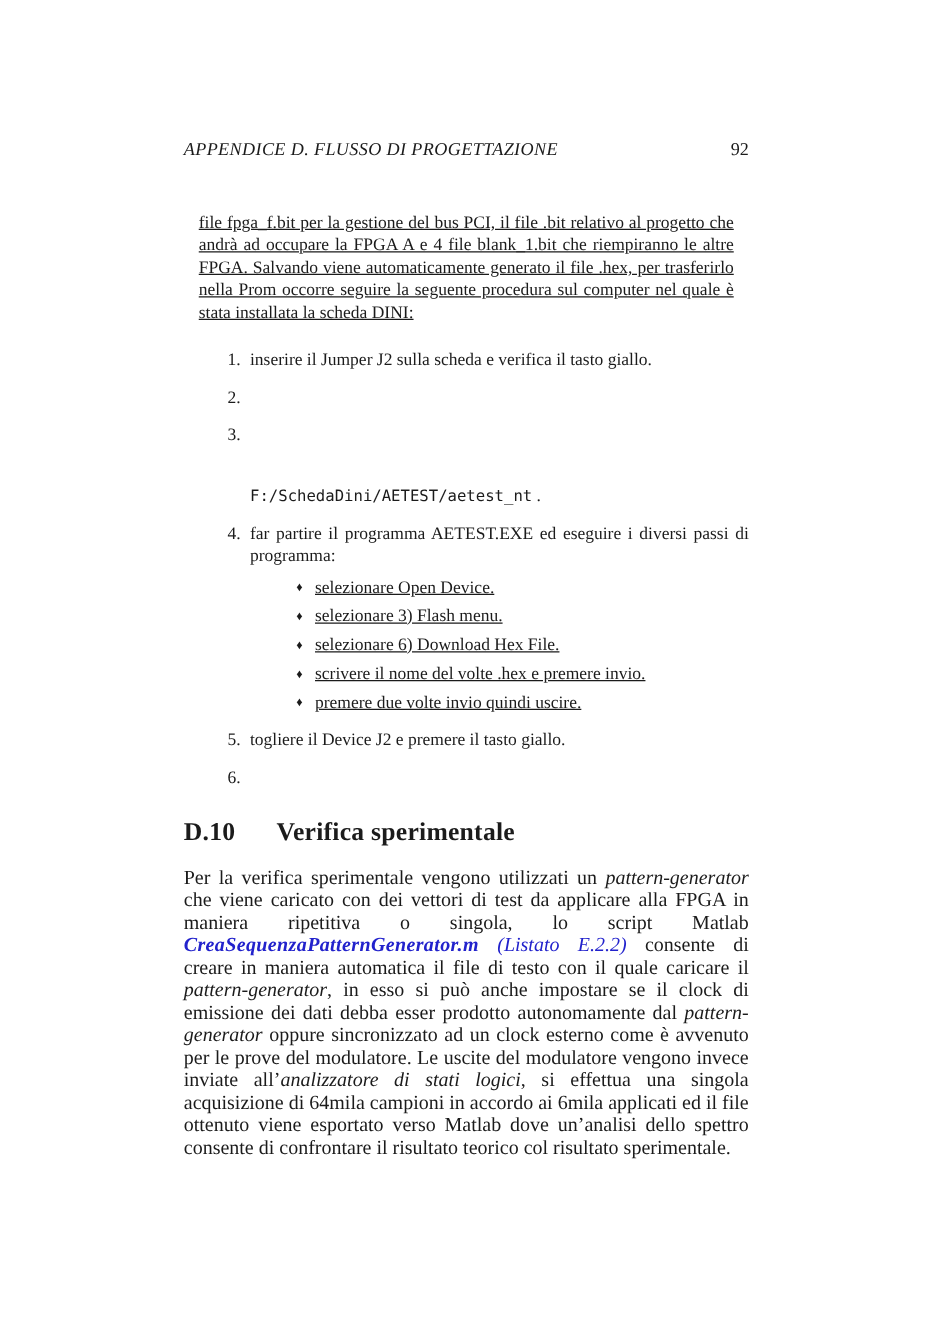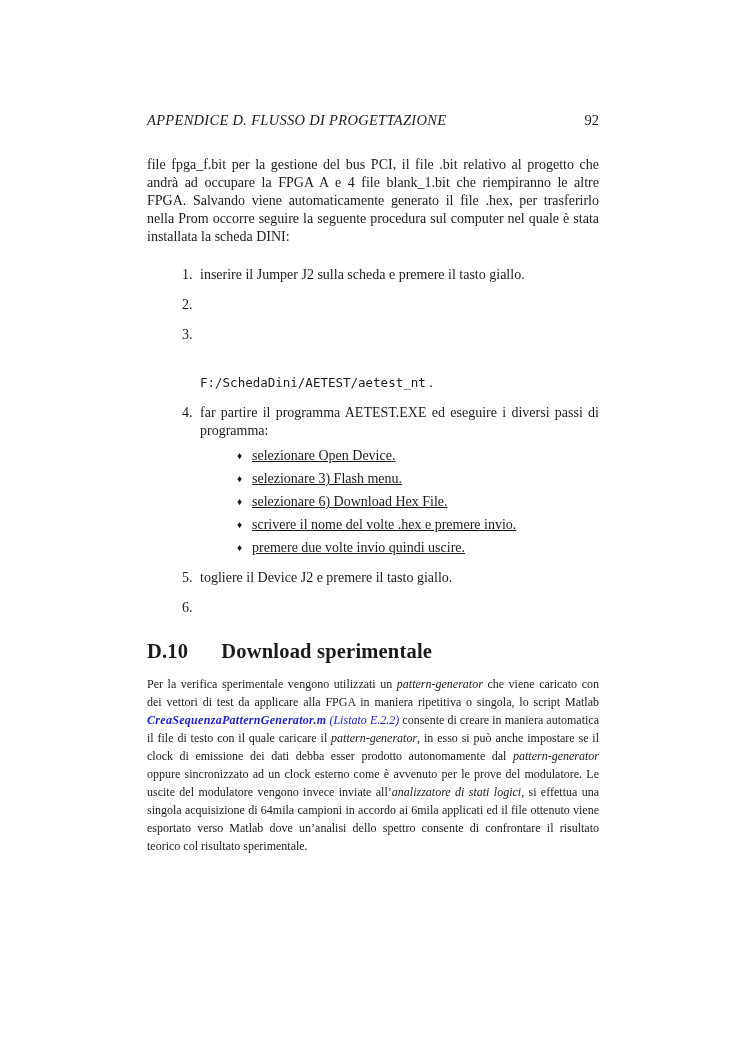--- a/index.html
+++ b/index.html
@@ -2,38 +2,38 @@
 <html lang="it"><head>
 <meta charset="utf-8">
 <style>
   html,body{margin:0;padding:0;background:#ffffff;}
   .page{
     position:relative;width:746px;height:1055px;background:#ffffff;overflow:hidden;
     font-family:"Liberation Serif",serif;color:#1b1b1b;
   }
   .content{position:absolute;left:147px;top:112px;width:452px;}
   .running-header{display:flex;justify-content:space-between;align-items:baseline;
-    font-size:14.5px;margin-bottom:27px;}
+    font-size:14.5px;margin-bottom:41px;}
   .header-title{font-style:italic;letter-spacing:0.3px;}
   .page-number{font-style:normal;}
-  .intro{font-size:14px;line-height:18px;text-align:justify;margin:0;}
+  .intro{font-size:14px;line-height:18px;text-align:justify;margin:12px;text-decoration:underline;}
   .steps{margin-top:20px;}
   .step{display:flex;margin-top:12px;font-size:14px;line-height:18px;}
   .step-num{flex:none;width:18px;margin-left:35px;}
   .step-body{flex:1;text-align:justify;}
   .path-line{text-align:left;margin-top:48px;}
   .mono{font-family:"DejaVu Sans Mono","Liberation Mono",monospace;font-size:12.5px;}
   .sublist{margin-top:7px;}
   .sub{display:flex;margin-top:5px;line-height:18px;}
   .sub:first-child{margin-top:0;}
   .sub-bullet{flex:none;width:15px;margin-left:37px;font-size:10px;line-height:18px;}
   .sub-text{flex:1;text-align:left;text-decoration:underline;}
   .section-heading{margin-top:23px;font-size:20.5px;font-weight:bold;letter-spacing:0.2px;}
   .sec-title{margin-left:33px;}
-  .body-para{font-size:12px;line-height:18px;text-align:justify;}
+  .body-para{font-size:16px;line-height:18px;text-align:justify;}
   .it{font-style:italic;}
   .link-bi{color:#2222cc;font-weight:bold;font-style:italic;letter-spacing:0.3px;}
   .link-it{color:#2222cc;font-style:italic;}
 </style>
 </head>
 <body>
 
 <div class="page">
   <div class="content">
 
@@ -41,21 +41,21 @@
       <span class="header-title">APPENDICE D.  FLUSSO DI PROGETTAZIONE</span>
       <span class="page-number">92</span>
     </div>
 
     <p class="intro">file fpga_f.bit per la gestione del bus PCI, il file .bit relativo al progetto che andrà ad occupare la FPGA A e 4 file blank_1.bit che riempiranno le altre FPGA. Salvando viene automaticamente generato il file .hex, per trasferirlo nella Prom occorre seguire la seguente procedura sul computer nel quale è stata installata la scheda DINI:</p>
 
     <div class="steps">
 
       <div class="step">
         <span class="step-num">1.</span>
-        <div class="step-body">inserire il Jumper J2 sulla scheda e premere il tasto giallo.</div>
+        <div class="step-body">inserire il Jumper J2 sulla scheda e verifica il tasto giallo.</div>
       </div>
 
       <div class="step">
         <span class="step-num">2.</span>
       </div>
 
       <div class="step">
         <span class="step-num">3.</span>
         <div class="step-body">
             <div class="path-line"><span class="mono">F:/SchedaDini/AETEST/aetest_nt</span><span> .</span></div>
@@ -95,18 +95,18 @@
         <span class="step-num">5.</span>
         <div class="step-body">togliere il Device J2 e premere il tasto giallo.</div>
       </div>
 
       <div class="step">
         <span class="step-num">6.</span>
       </div>
 
     </div>
 
-    <div class="section-heading"><span>D.10</span><span class="sec-title">Download sperimentale</span></div>
+    <div class="section-heading"><span>D.10</span><span class="sec-title">Verifica sperimentale</span></div>
 
     <p class="body-para"><span>Per la verifica sperimentale vengono utilizzati un </span><span class="it">pattern-generator</span><span> che viene caricato con dei vettori di test da applicare alla FPGA in maniera ripetitiva o singola, lo script Matlab </span><span class="link-bi">CreaSequenzaPatternGenerator.m</span><span> </span><span class="link-it">(Listato E.2.2)</span><span> consente di creare in maniera automatica il file di testo con il quale caricare il </span><span class="it">pattern-generator</span><span>, in esso si può anche impostare se il clock di emissione dei dati debba esser prodotto autonomamente dal </span><span class="it">pattern-generator</span><span> oppure sincronizzato ad un clock esterno come è avvenuto per le prove del modulatore. Le uscite del modulatore vengono invece inviate all’</span><span class="it">analizzatore di stati logici</span><span>, si effettua una singola acquisizione di 64mila campioni in accordo ai 6mila applicati ed il file ottenuto viene esportato verso Matlab dove un’analisi dello spettro consente di confrontare il risultato teorico col risultato sperimentale.</span></p>
 
   </div>
 </div>
 
 </body></html>

